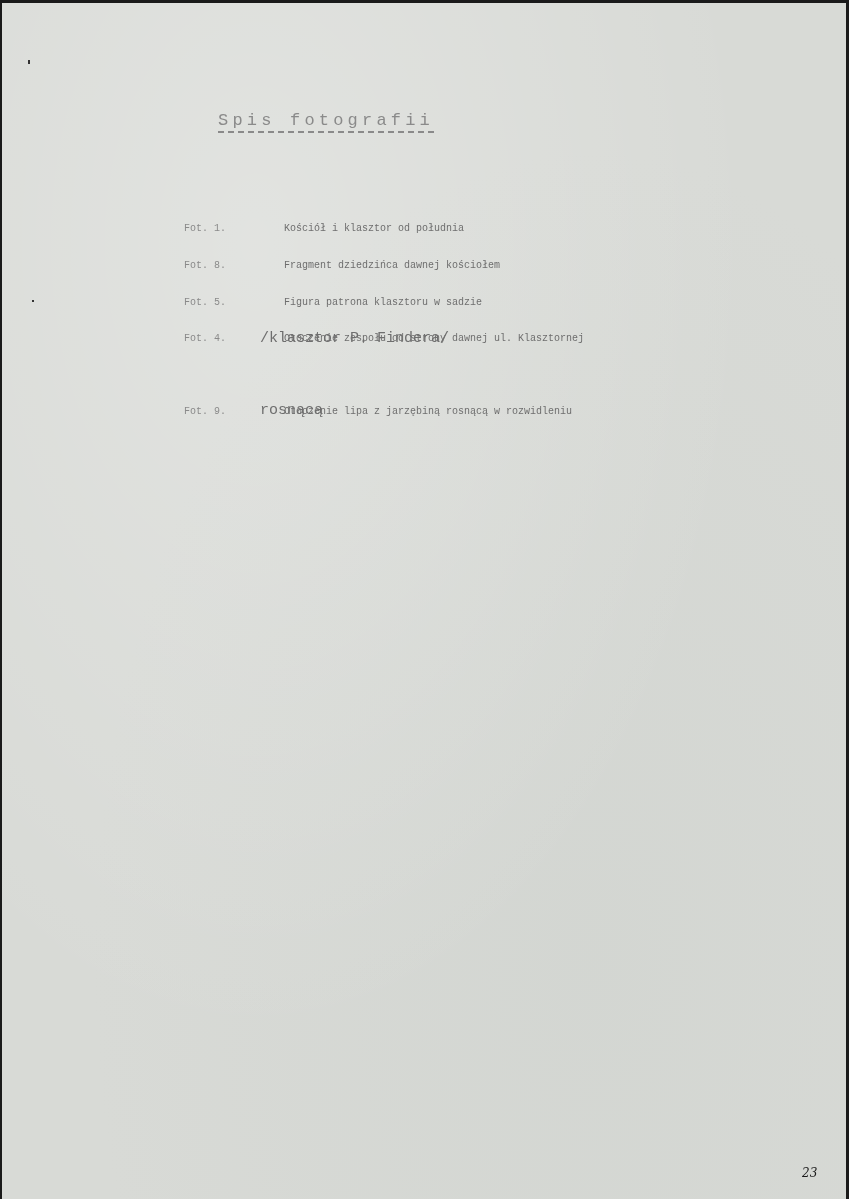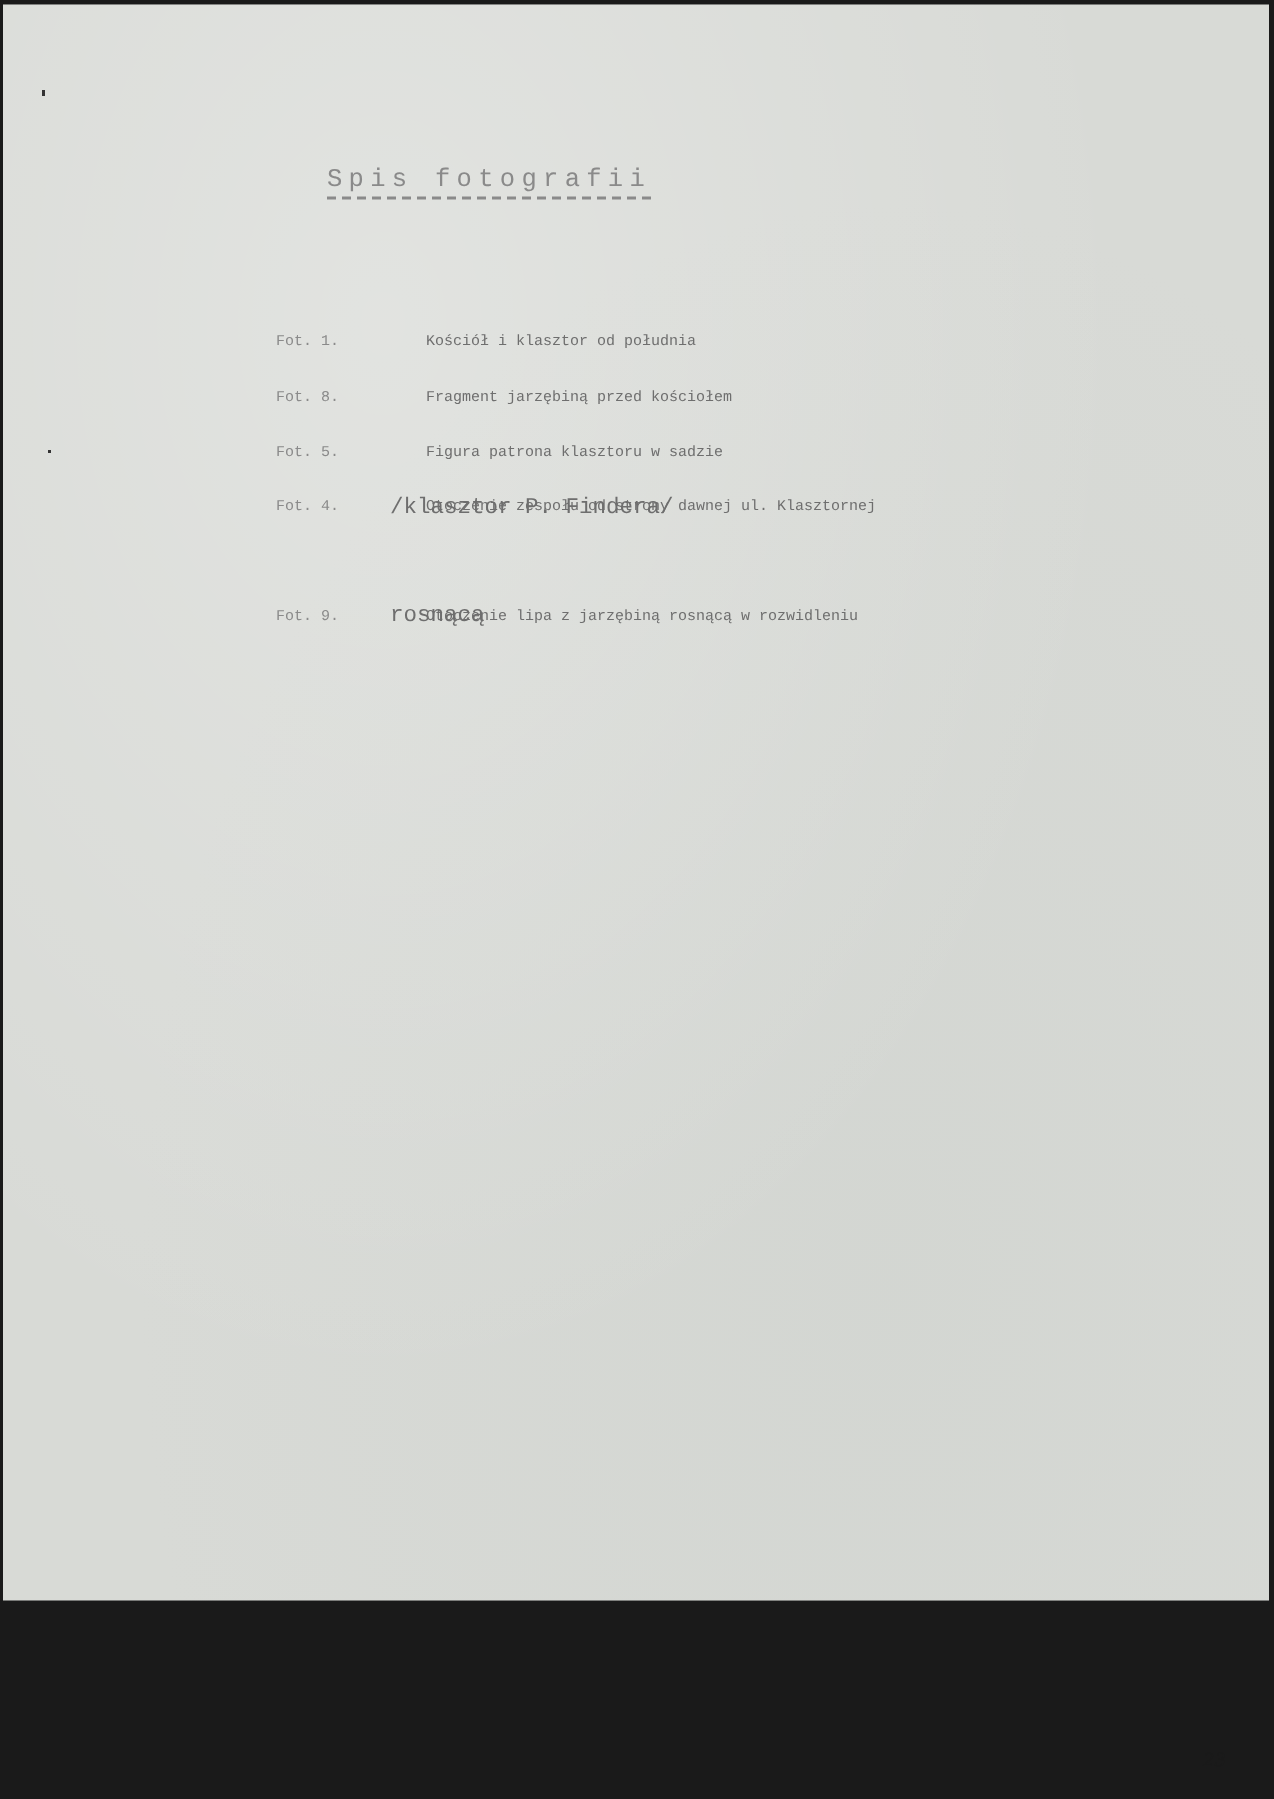--- a/index.html
+++ b/index.html
@@ -8,21 +8,21 @@
       width: 849px;
       height: 1199px;
       overflow: hidden;
       background: #1a1a1a;
     }
     .page {
       position: absolute;
       left: 2px;
       top: 3px;
       width: 844px;
-      height: 1064px;
+      height: 1196px;
       background:
         radial-gradient(ellipse at 30% 20%, rgba(255,255,255,0.25), rgba(255,255,255,0) 60%),
         radial-gradient(ellipse at 70% 80%, rgba(200,205,200,0.3), rgba(200,205,200,0) 60%),
         #d8dad6;
       font-family: "Liberation Mono", "DejaVu Sans Mono", monospace;
       color: #6e6e6e;
     }
     .title {
       position: absolute;
       left: 216px;
@@ -82,21 +82,21 @@
   <div class="speck" style="left:26px;top:57px;"></div>
   <div class="speck" style="left:30px;top:297px;width:2px;height:2px;"></div>
 
   <div class="title">Spis fotografii</div>
 
   <div class="entry" style="top:172px;">
     <span class="num">Fot. 1.</span><span class="text">Kościół i klasztor od południa</span>
   </div>
 
   <div class="entry" style="top:209px;">
-    <span class="num">Fot. 8.</span><span class="text">Fragment jarzębiną przed kościołem</span>
+    <span class="num">Fot. 8.</span><span class="text">Fragment dziedzińca dawnej kościołem</span>
   </div>
 
   <div class="entry" style="top:246px;">
     <span class="num">Fot. 5.</span><span class="text">Figura patrona klasztoru w sadzie</span>
   </div>
 
   <div class="entry" style="top:282px;">
     <span class="num">Fot. 4.</span><span class="text">Otoczenie zespołu od strony dawnej ul. Klasztornej</span>
   </div>
   <div class="cont" style="top:318px;">/klasztor P. Findera/</div>

